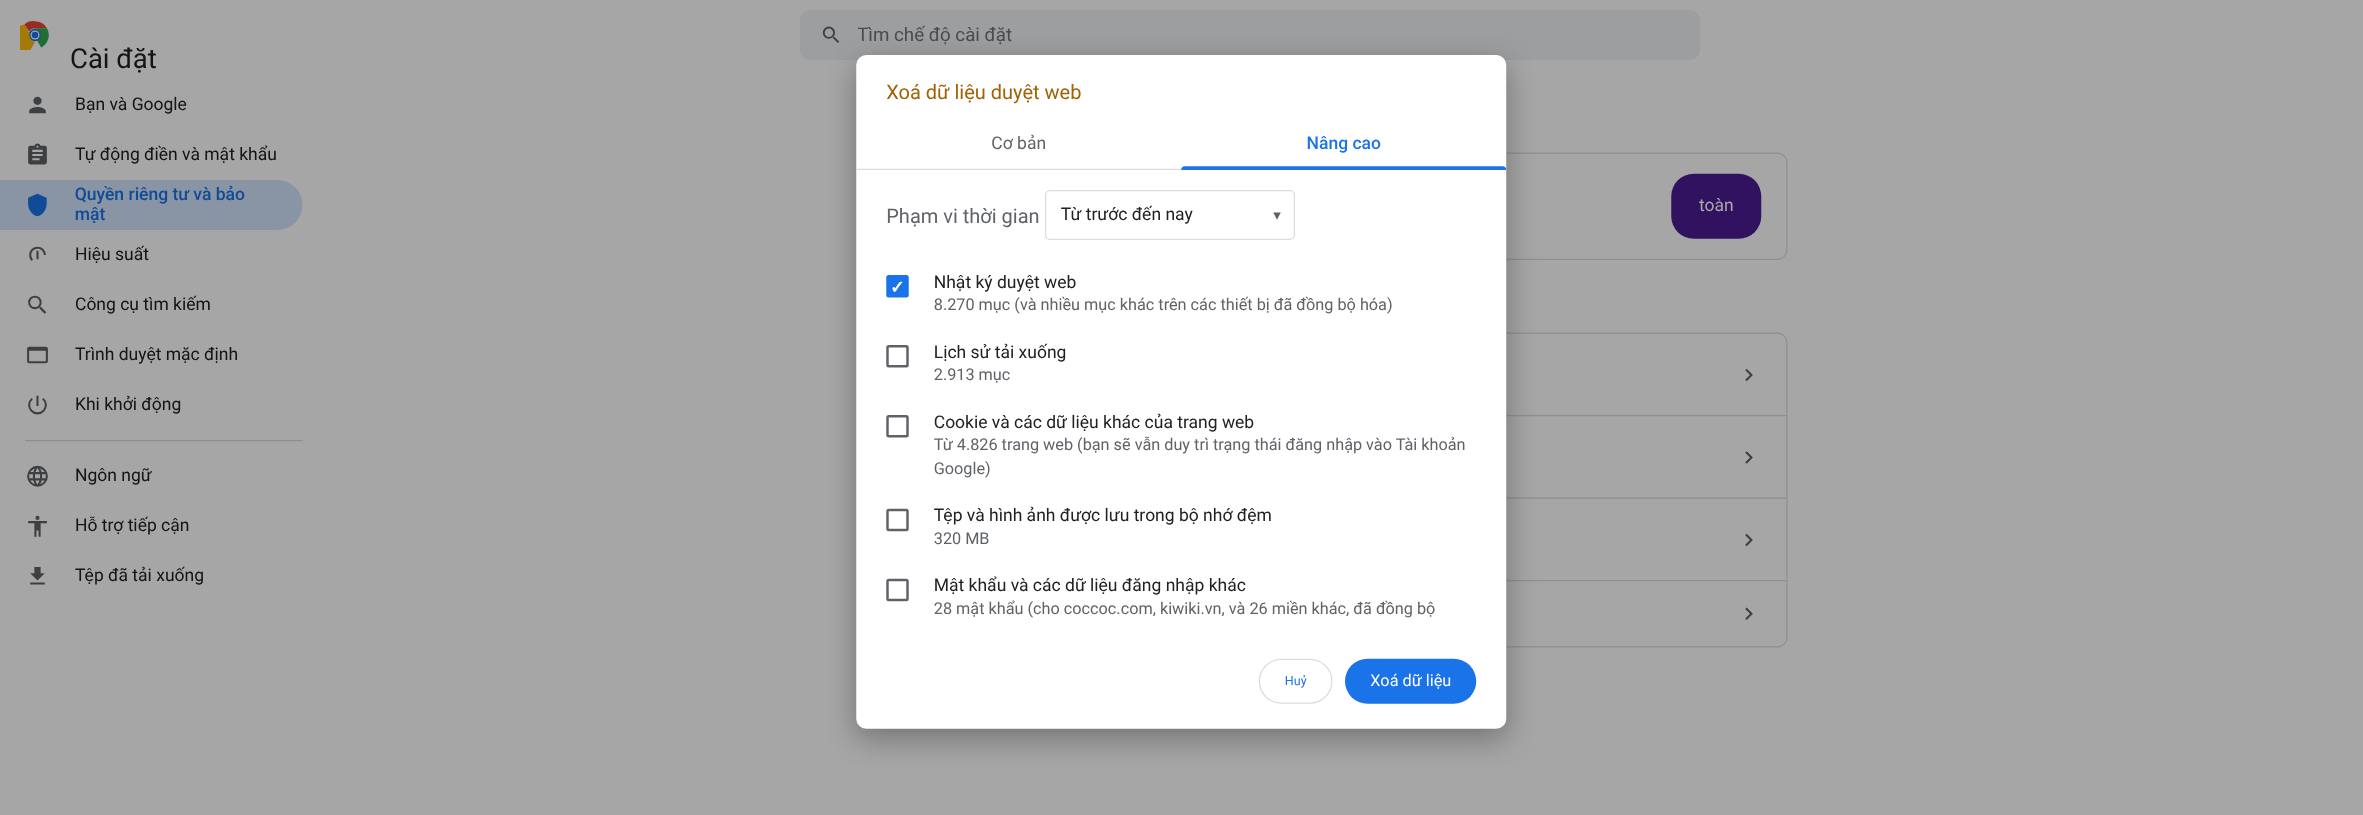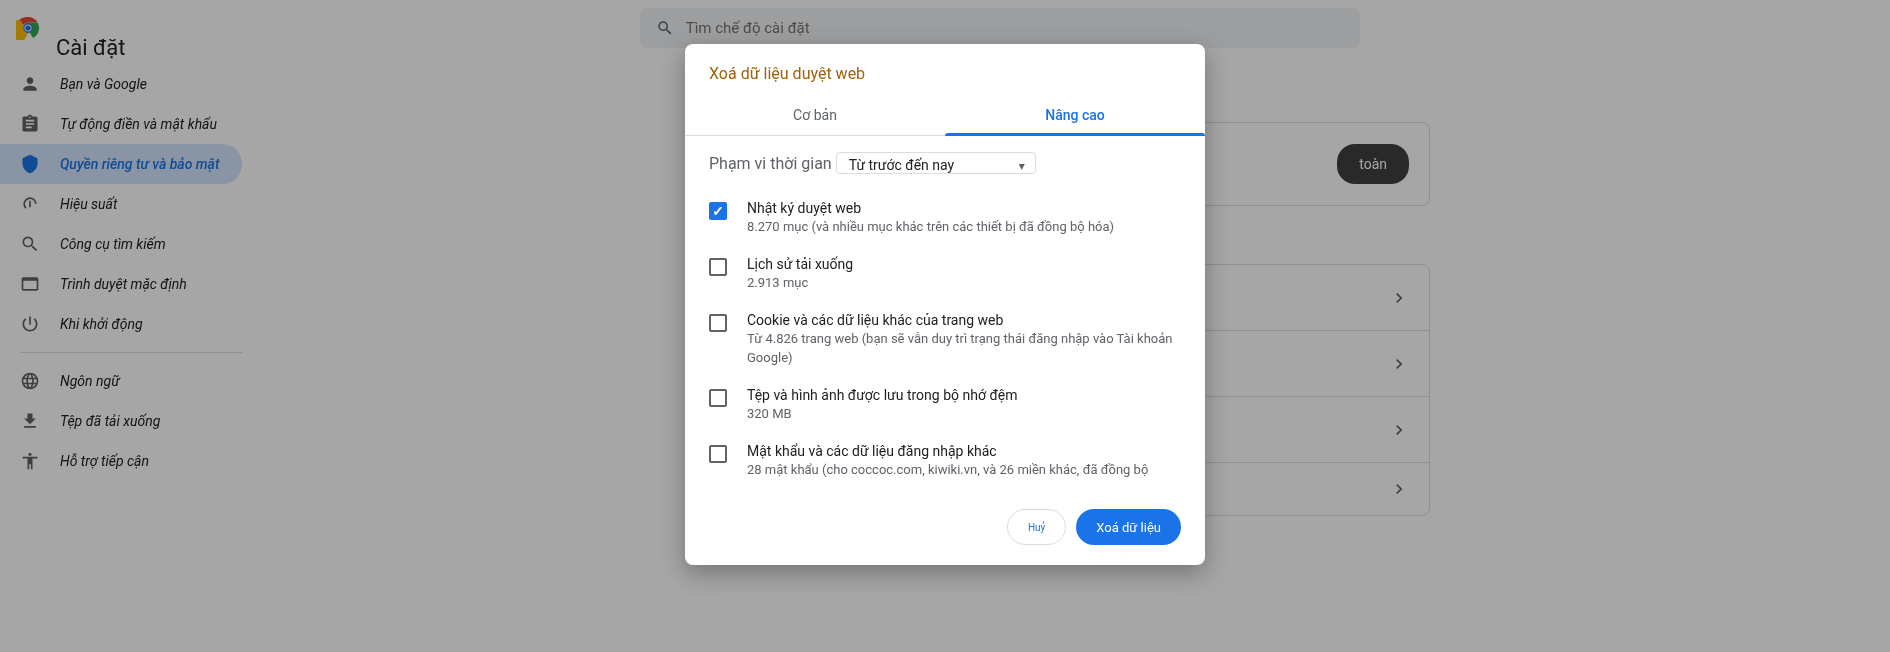--- a/index.html
+++ b/index.html
@@ -5,51 +5,51 @@
 * { box-sizing: border-box; margin: 0; padding: 0; font-family: -apple-system, BlinkMacSystemFont, "Segoe UI", Roboto, Arial, sans-serif; }
 body { background: #fff; color: #202124; overflow: hidden; height: 652px; width: 1890px; position: relative; }
 .header { display: flex; align-items: center; height: 56px; padding: 0 16px; }
 .chrome-logo { width: 24px; height: 24px; margin-right: 16px; }
 .page-title { font-size: 22px; font-weight: 400; flex: 0 0 auto; margin-top: 39px; }
 .search-wrap { flex: 1; display: flex; justify-content: center; }
 .search-box { background: #f1f3f4; border-radius: 8px; height: 40px; width: 720px; display: flex; align-items: center; padding: 0 16px; color: #5f6368; }
 .search-box svg { margin-right: 12px; }
 .search-box input { border: none; background: transparent; outline: none; font-size: 15px; flex: 1; color: #5f6368; }
 .layout { display: flex; height: calc(652px - 56px); }
-.sidebar { width: 250px; padding: 8px 8px 8px 0; overflow-y: auto; font-style: italic; }
+.sidebar { width: 250px; padding: 8px 8px 8px 0; overflow-y: auto; }
 .sidebar-scroll { height: 100%; }
 .sidebar-item { display: flex; align-items: center; height: 40px; padding: 0 20px; border-radius: 0 20px 20px 0; cursor: pointer; font-size: 14px; color: #202124; }
 .sidebar-item svg { width: 20px; height: 20px; margin-right: 20px; fill: #5f6368; }
 .sidebar-item.active { background: #d3e3fd; color: #1a73e8; }
 .sidebar-item.active svg { fill: #1a73e8; }
 .sidebar-item.active .lbl { color: #1a73e8; font-weight: 500; }
 .sidebar-sep { height: 1px; background: #dadce0; margin: 8px 0 8px 20px; }
 .main { flex: 1; padding: 16px 24px; overflow-y: auto; }
 .main-inner { max-width: 720px; margin: 0 auto; }
 .section-title { font-size: 15px; color: #202124; margin: 16px 0; }
 .card { border: 1px solid #dadce0; border-radius: 8px; margin-bottom: 24px; }
 .card-row { display: flex; align-items: center; padding: 16px 20px; border-bottom: 1px solid #dadce0; }
 .card-row:last-child { border-bottom: none; }
 .row-icon { width: 20px; height: 20px; margin-right: 20px; fill: #5f6368; flex-shrink: 0; }
 .row-body { flex: 1; }
 .row-title { font-size: 14px; color: #202124; }
 .row-sub { font-size: 13px; color: #5f6368; margin-top: 2px; }
 .row-arrow { fill: #5f6368; }
-.action-btn { background: #404040; color: #fff; border: none; border-radius: 18px; height: 40px; padding: 0 22px; font-size: 14px; cursor: pointer; }
+.action-btn { background: #4c1d95; color: #fff; border: none; border-radius: 18px; height: 52px; padding: 0 22px; font-size: 14px; cursor: pointer; }
 .overlay { position: absolute; inset: 0; background: rgba(0,0,0,0.35); display: flex; justify-content: center; align-items: flex-start; }
 .dialog { background: #fff; border-radius: 8px; width: 520px; margin-top: 44px; box-shadow: 0 8px 24px rgba(0,0,0,0.3); display: flex; flex-direction: column; max-height: 560px; }
 .dialog-title { font-size: 16px; padding: 20px 24px 12px; color: #a16207; }
 .tabs { display: flex; border-bottom: 1px solid #dadce0; }
 .tab { flex: 1; text-align: center; padding: 12px 0; font-size: 14px; color: #5f6368; cursor: pointer; position: relative; }
 .tab.active { color: #1a73e8; font-weight: 500; }
 .tab.active::after { content: ""; position: absolute; left: 0; right: 0; bottom: -1px; height: 3px; background: #1a73e8; border-radius: 3px 3px 0 0; }
 .dialog-body { padding: 16px 24px 8px; overflow-y: auto; flex: 1; position: relative; }
 .range-row { display: flex; align-items: center; margin-bottom: 16px; }
 .range-label { font-size: 16px; color: #5f6368; margin-right: 4px; }
-.select { border: 1px solid #dadce0; border-radius: 4px; height: 22px; padding: 0 32px 0 12px; font-size: 14px; background: #fff; position: relative; min-width: 200px; display: flex; align-items: flex-end; cursor: pointer; }
+.select { border: 1px solid #dadce0; border-radius: 4px; height: 40px; padding: 0 32px 0 12px; font-size: 14px; background: #fff; position: relative; min-width: 200px; display: flex; align-items: center; cursor: pointer; }
 .select::after { content: "▾"; position: absolute; right: 10px; color: #5f6368; font-size: 12px; }
 .check-item { display: flex; padding: 10px 0; }
 .checkbox { width: 18px; height: 18px; border: 2px solid #5f6368; border-radius: 2px; margin-right: 20px; margin-top: 2px; flex-shrink: 0; cursor: pointer; display: flex; align-items: center; justify-content: center; }
 .checkbox.checked { background: #1a73e8; border-color: #1a73e8; }
 .checkbox.checked::after { content: "✓"; color: #fff; font-size: 14px; font-weight: bold; }
 .check-body { flex: 1; }
 .check-title { font-size: 14px; color: #202124; }
 .check-sub { font-size: 13px; color: #5f6368; margin-top: 2px; line-height: 1.4; }
 .dialog-footer { display: flex; justify-content: flex-end; padding: 12px 24px 20px; gap: 10px; }
 .btn-outline { border: 1px solid #dadce0; background: #fff; color: #1a73e8; border-radius: 18px; height: 36px; padding: 0 20px; font-size: 10px; cursor: pointer; }
@@ -129,29 +129,29 @@
         </div>
       <div class="sidebar-sep"></div>
       <div class="sidebar-item">
           <svg viewBox="0 0 24 24">
             <path d="M12 2a10 10 0 1 0 0 20 10 10 0 0 0 0-20zm6.93 6h-2.95a15.7 15.7 0 0 0-1.38-3.56A8.03 8.03 0 0 1 18.93 8zM12 4c.83 1.2 1.48 2.53 1.91 4h-3.82c.43-1.47 1.08-2.8 1.91-4zM4.26 14a8.1 8.1 0 0 1 0-4h3.38a16.5 16.5 0 0 0 0 4H4.26zm.82 2h2.95c.32 1.25.78 2.45 1.38 3.56A8.03 8.03 0 0 1 5.08 16zm2.95-8H5.08a8.03 8.03 0 0 1 4.32-3.56A15.7 15.7 0 0 0 8.03 8zM12 20c-.83-1.2-1.48-2.53-1.91-4h3.82c-.43 1.47-1.08 2.8-1.91 4zm2.34-6H9.66a14.7 14.7 0 0 1 0-4h4.68a14.7 14.7 0 0 1 0 4zm.26 5.56c.6-1.11 1.06-2.31 1.38-3.56h2.95a8.03 8.03 0 0 1-4.33 3.56zM16.36 14a16.5 16.5 0 0 0 0-4h3.38a8.1 8.1 0 0 1 0 4h-3.38z"></path>
           </svg>
           <span class="lbl">Ngôn ngữ</span>
         </div>
       <div class="sidebar-item">
           <svg viewBox="0 0 24 24">
+            <path d="M12 2a2 2 0 1 1 0 4 2 2 0 0 1 0-4zm9 7h-6v13h-2v-6h-2v6H9V9H3V7h18v2z"></path>
+          </svg>
+          <span class="lbl">Hỗ trợ tiếp cận</span>
+        </div>
+      <div class="sidebar-item">
+          <svg viewBox="0 0 24 24">
             <path d="M19 9h-4V3H9v6H5l7 7 7-7zM5 18v2h14v-2H5z"></path>
           </svg>
           <span class="lbl">Tệp đã tải xuống</span>
-        </div>
-      <div class="sidebar-item">
-          <svg viewBox="0 0 24 24">
-            <path d="M12 2a2 2 0 1 1 0 4 2 2 0 0 1 0-4zm9 7h-6v13h-2v-6h-2v6H9V9H3V7h18v2z"></path>
-          </svg>
-          <span class="lbl">Hỗ trợ tiếp cận</span>
         </div>
     </div>
   </div>
 
   <div class="main">
     <div class="main-inner">
       <div class="section-title">Kiểm tra an toàn</div>
       <div class="card">
         <div class="card-row">
           <svg class="row-icon" viewBox="0 0 24 24" fill="#1a73e8">

